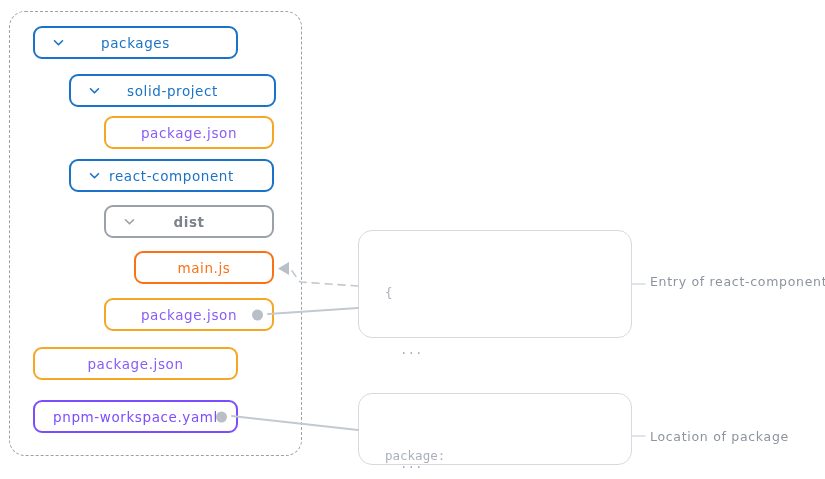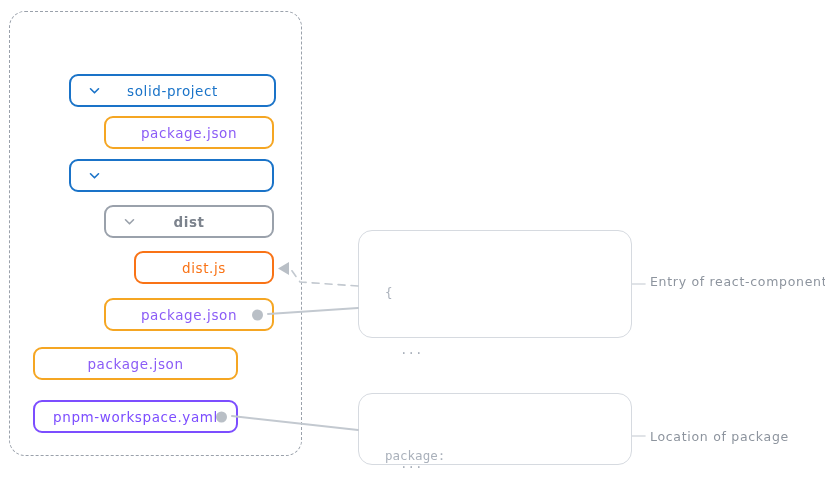--- a/index.html
+++ b/index.html
@@ -109,53 +109,62 @@
     pointer-events: none;
   }
 </style>
 </head>
 <body>
 
 <div id="canvas">
 
   <div id="tree-container"></div>
 
+  <div class="node folder" style="left:33px; top:26px; width:205px;">
+    <span class="chevron">
+      <svg width="11" height="11" viewBox="0 0 11 11">
+        <path d="M1.5 3.5 L5.5 7.5 L9.5 3.5" fill="none" stroke="#1a73c8" stroke-width="1.6" stroke-linecap="round" stroke-linejoin="round"></path>
+      </svg>
+    </span>
+    <span>packages</span>
+  </div>
 
   <div class="node folder" style="left:69px; top:74px; width:207px;">
     <span class="chevron">
       <svg width="11" height="11" viewBox="0 0 11 11">
         <path d="M1.5 3.5 L5.5 7.5 L9.5 3.5" fill="none" stroke="#1a73c8" stroke-width="1.6" stroke-linecap="round" stroke-linejoin="round"></path>
       </svg>
     </span>
     <span>solid-project</span>
   </div>
 
   <div class="node file-amber" style="left:104px; top:116px; width:170px;">
     <span>package.json</span>
   </div>
 
   <div class="node folder" style="left:69px; top:159px; width:205px;">
     <span class="chevron">
       <svg width="11" height="11" viewBox="0 0 11 11">
         <path d="M1.5 3.5 L5.5 7.5 L9.5 3.5" fill="none" stroke="#1a73c8" stroke-width="1.6" stroke-linecap="round" stroke-linejoin="round"></path>
       </svg>
     </span>
+    <span>react-component</span>
   </div>
 
   <div class="node folder-muted" style="left:104px; top:205px; width:170px;font-weight:bold;">
     <span class="chevron">
       <svg width="11" height="11" viewBox="0 0 11 11">
         <path d="M1.5 3.5 L5.5 7.5 L9.5 3.5" fill="none" stroke="#9aa1ab" stroke-width="1.6" stroke-linecap="round" stroke-linejoin="round"></path>
       </svg>
     </span>
     <span>dist</span>
   </div>
 
   <div class="node file-orange" style="left:134px; top:251px; width:140px;">
-    <span>dist.js</span>
+    <span>main.js</span>
   </div>
 
   <div class="node file-amber" style="left:104px; top:298px; width:170px;">
     <span>package.json</span>
     <span class="anchor-dot"></span>
   </div>
 
   <div class="node file-amber" style="left:33px; top:347px; width:205px;">
     <span>package.json</span>
   </div>

